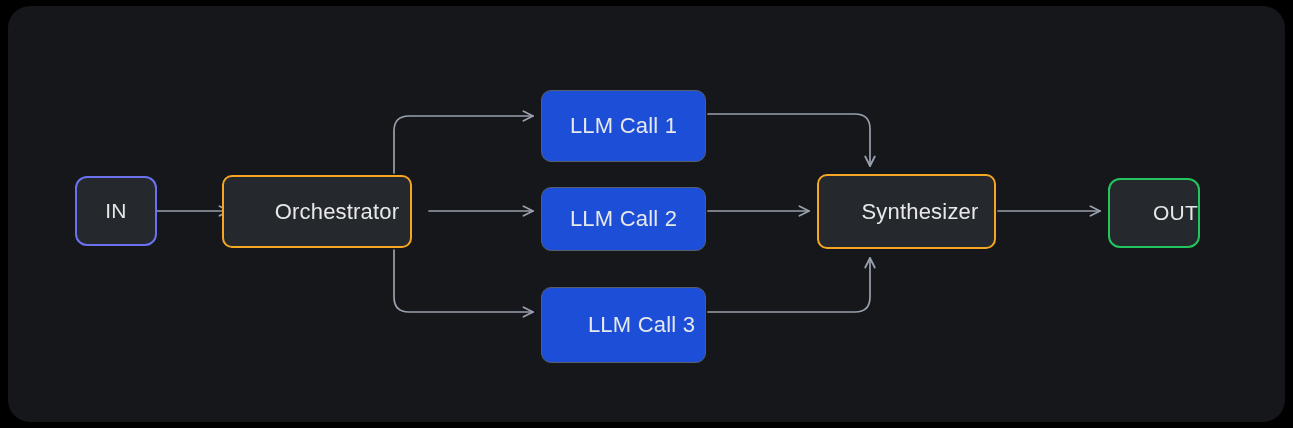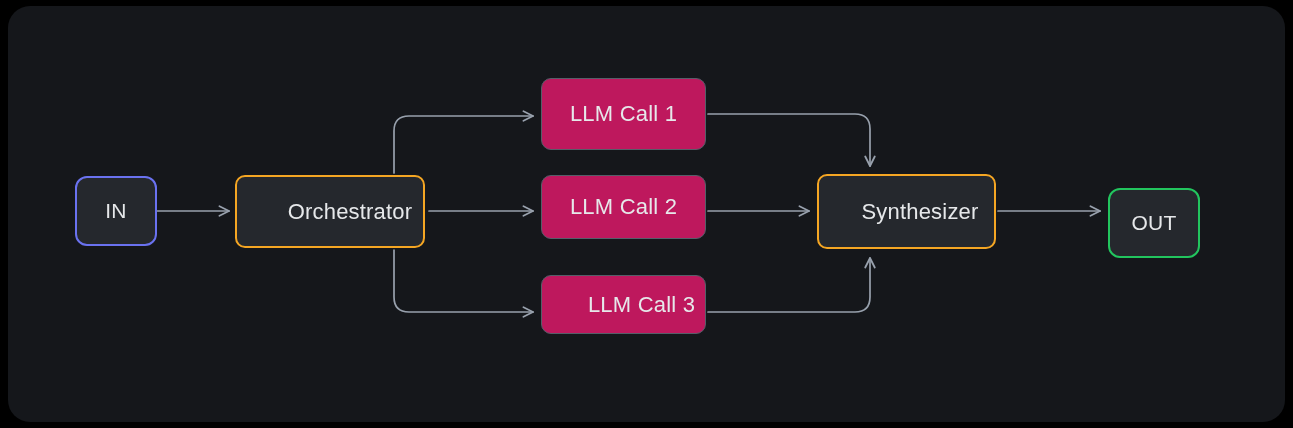--- a/index.html
+++ b/index.html
@@ -56,43 +56,44 @@
     border-radius: 12px;
     font-size: 21px;
   }
 
   .node.process {
     font-size: 22px;
   }
 
   .node.llm {
     border: 1.6px solid #565e69;
-    background: #be185d;
+    background: #1d4ed8;
+    margin-top: 12px;
   }
 
   .node.accent-amber {
     border: 2.2px solid #f5a623;
   }
 
   .node.accent-blue {
     border: 2.2px solid #6a72f0;
   }
 
   .node.accent-green {
     border: 2.2px solid #22c55e;
   }
 
   
   #node-in        { left: 67px;  top: 170px; width: 82px;  height: 70px; }
-  #node-orch      { left: 227px; top: 169px; width: 190px; height: 73px; padding-left: 40px; }
+  #node-orch      { left: 214px; top: 169px; width: 190px; height: 73px; padding-left: 40px; }
   #node-llm1      { left: 533px; top: 72px;  width: 165px; height: 72px; }
   #node-llm2      { left: 533px; top: 169px; width: 165px; height: 64px; }
-  #node-llm3      { left: 533px; top: 269px; width: 165px; height: 59px; padding-left: 36px; }
+  #node-llm3      { left: 533px; top: 269px; width: 165px; height: 76px; padding-left: 36px; }
   #node-synth     { left: 809px; top: 168px; width: 179px; height: 75px; padding-left: 27px; }
-  #node-out       { left: 1100px;top: 182px; width: 92px;  height: 70px; }
+  #node-out       { left: 1100px;top: 172px; width: 92px;  height: 70px; justify-content: flex-end; }
 </style>
 </head>
 <body>
 
 <div id="card">
   <div id="diagram">
 
     <svg class="edge-layer" width="1277" height="416" viewBox="0 0 1277 416" xmlns="http://www.w3.org/2000/svg">
       <defs>
         <marker id="arrow" viewBox="0 0 10 10" refX="9" refY="5" markerWidth="7" markerHeight="7" orient="auto-start-reverse">

